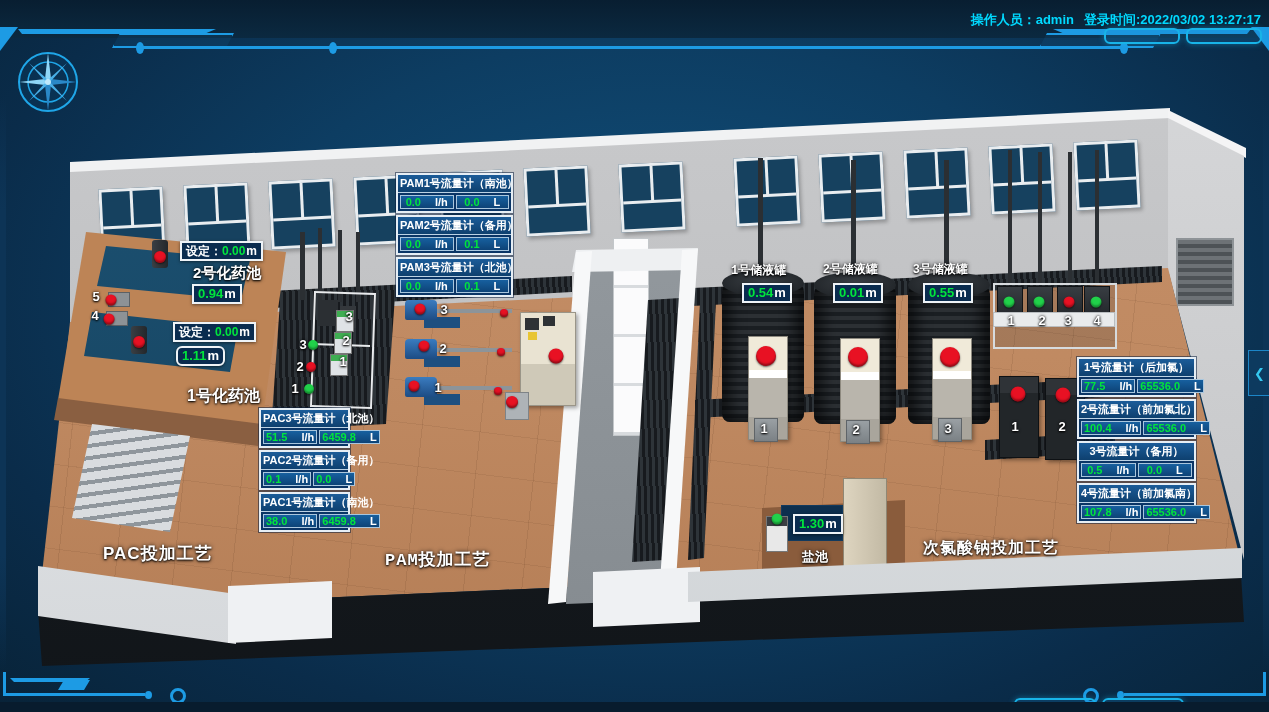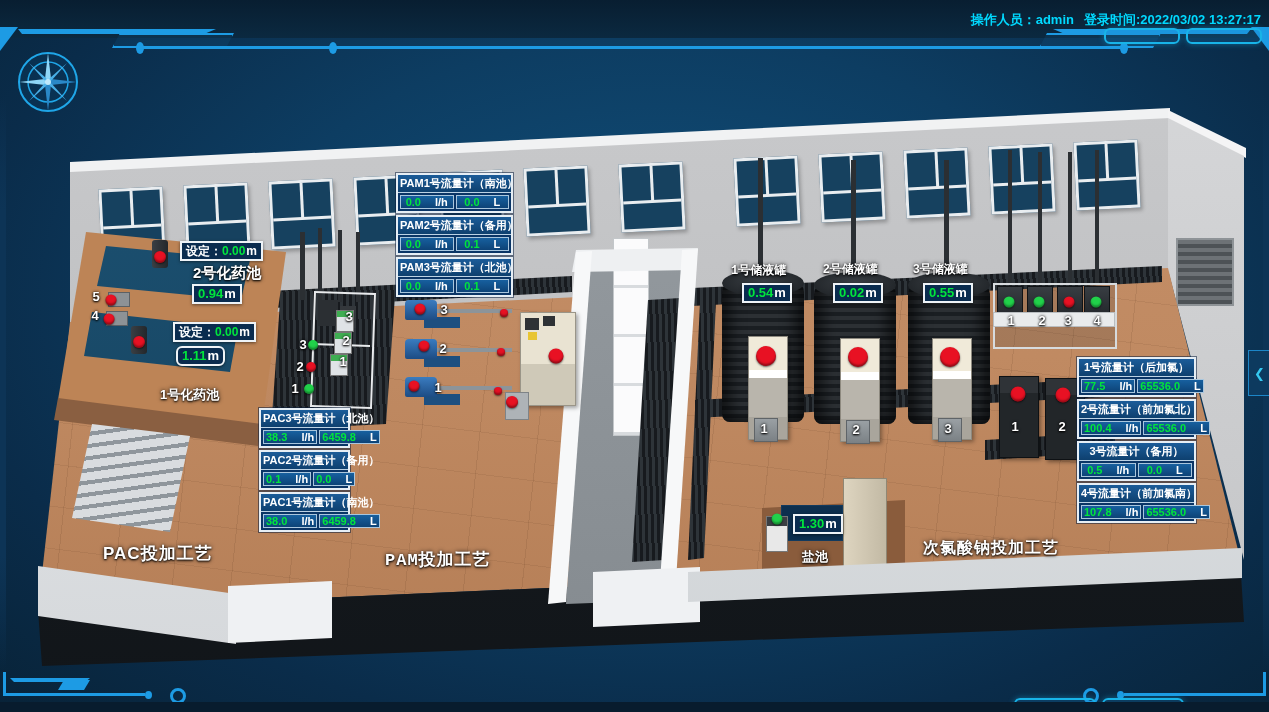--- a/index.html
+++ b/index.html
@@ -254,21 +254,21 @@
           </div>
         </div>
     </div>
   </div>
 
   <div class="fp-g" style="left:259px;top:408px;width:91px;">
     <div class="fp">
       <div class="fp-t">PAC3号流量计（北池）</div>
       <div class="fp-v">
           <div class="fp-c">
-            <span class="gv">38.3</span>
+            <span class="gv">51.5</span>
             <span class="wu">l/h</span>
           </div>
           <div class="fp-c">
             <span class="gv">6459.8</span>
             <span class="wu">L</span>
           </div>
         </div>
     </div>
     <div class="fp">
       <div class="fp-t">PAC2号流量计（备用）</div>
@@ -349,29 +349,29 @@
             <span class="gv">65536.0</span>
             <span class="wu">L</span>
           </div>
         </div>
     </div>
   </div>
 
   <div class="lblw" style="left:731px;top:262px;font-size:12px;font-family:Liberation Mono, monospace;">1号储液罐</div>
   <div class="lvl" style="left:742px;top:283px;"><span class="gv">0.54</span><span class="u">m</span></div>
   <div class="lblw" style="left:823px;top:261px;font-size:12px;">2号储液罐</div>
-  <div class="lvl" style="left:833px;top:283px;"><span class="gv">0.02</span><span class="u">m</span></div>
+  <div class="lvl" style="left:833px;top:283px;"><span class="gv">0.01</span><span class="u">m</span></div>
   <div class="lblw" style="left:913px;top:261px;font-size:12px;">3号储液罐</div>
   <div class="lvl" style="left:923px;top:283px;"><span class="gv">0.55</span><span class="u">m</span></div>
 
   <div class="lvl setb" style="left:180px;top:241px;font-size:12px;"><span class="sl">设定：</span><span class="gv">0.00</span><span class="u">m</span></div>
   <div class="lblw" style="left:185px;top:264px;font-size:15px;margin-left:8px;">2号化药池</div>
   <div class="lvl" style="left:192px;top:284px;"><span class="gv">0.94</span><span class="u">m</span></div>
   <div class="lvl setb" style="left:173px;top:322px;font-size:12px;"><span class="sl">设定：</span><span class="gv">0.00</span><span class="u">m</span></div>
-  <div class="lblw" style="left:160px;top:346px;font-size:13px;margin-top:40px;">1号化药池</div>
+  <div class="lblw" style="left:187px;top:346px;font-size:16px;margin-top:40px;">1号化药池</div>
   <div class="lvl" style="left:176px;top:346px;border-radius:6px;"><span class="gv">1.11</span><span class="u">m</span></div>
 
   <div class="lvl" style="left:793px;top:514px;"><span class="gv">1.30</span><span class="u">m</span></div>
   <div class="lblw" style="left:802px;top:548px;font-size:13px;">盐池</div>
 
   <div class="lblw area" style="left:103px;top:542px;">PAC投加工艺</div>
   <div class="lblw area" style="left:385px;top:548px;font-family:Liberation Mono, monospace;">PAM投加工艺</div>
   <div class="lblw area" style="left:923px;top:538px;font-size:16px;">次氯酸钠投加工艺</div>
 
   <div class="num" style="left:96px;top:296px;">5</div>

